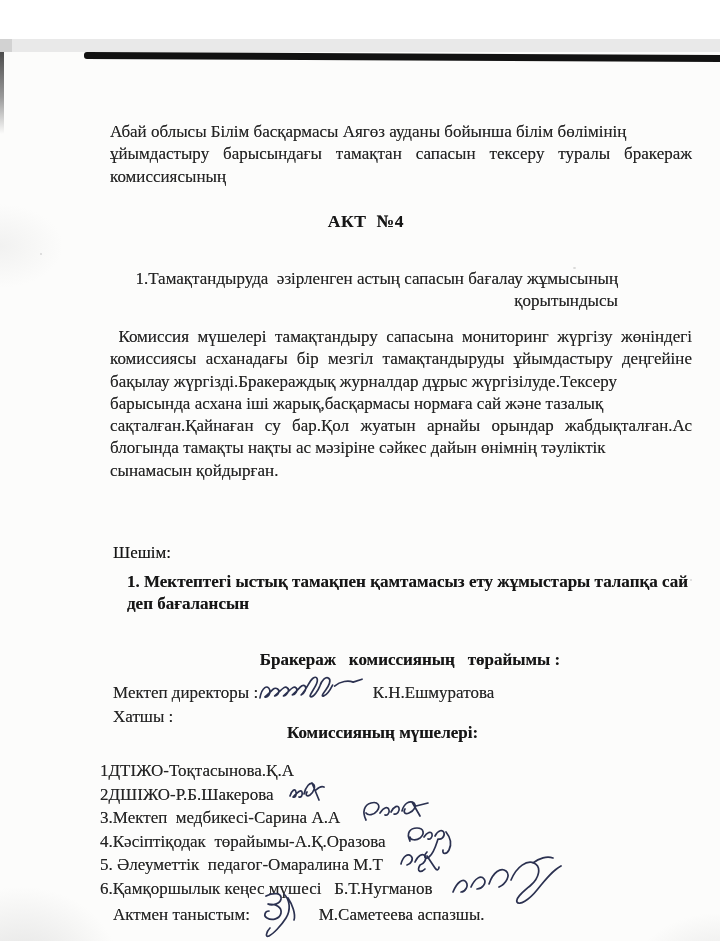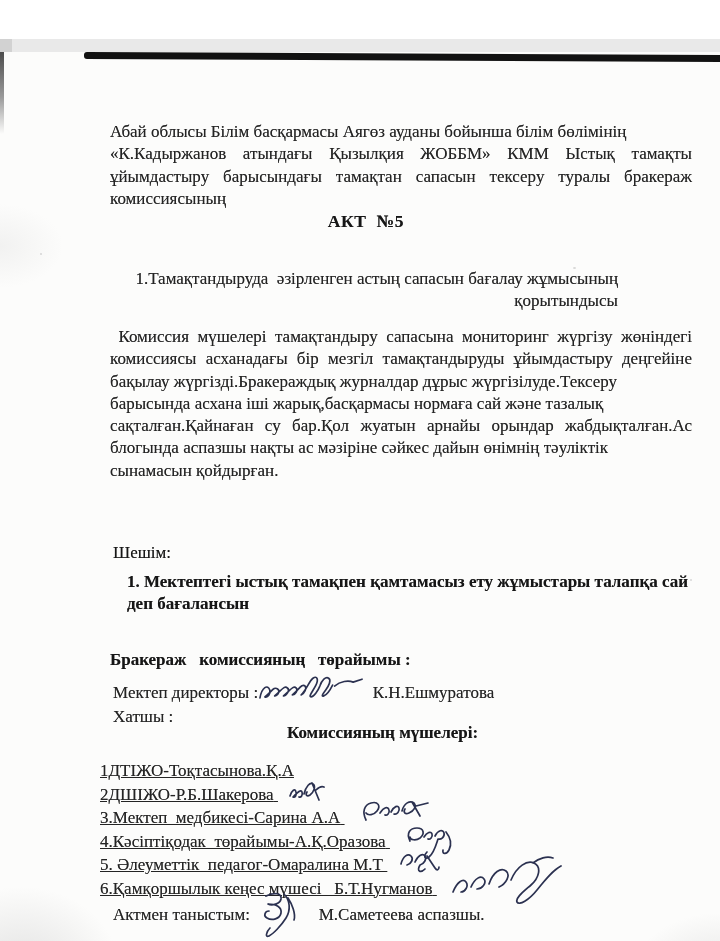--- a/index.html
+++ b/index.html
@@ -30,25 +30,25 @@
   .line{white-space:pre-wrap;}
   .just{text-align:justify;text-align-last:justify;}
 
   #header{top:82px;left:110px;width:582px;line-height:22.4px;}
   #act{top:172px;left:110px;width:512px;text-align:center;font-weight:bold;font-size:17.5px;letter-spacing:.6px;color:#161616;}
   #sec1{top:229px;left:110px;width:508px;line-height:22.4px;text-align:right;}
   #bodyp{top:287px;left:110px;width:582px;line-height:22.3px;}
   #concl{top:439px;left:110px;width:582px;line-height:22.3px;}
   #desh{top:504px;left:113px;font-weight:normal;color:#161616;}
   #dec{top:532px;left:127px;width:562px;line-height:22.3px;font-weight:bold;color:#161616;}
-  #chair{top:611px;left:110px;width:600px;font-weight:bold;color:#161616;}
+  #chair{top:611px;left:110px;width:600px;text-align:center;font-weight:bold;color:#161616;}
   #dirline{top:644px;left:113px;}
   #secr{top:668px;left:113px;}
   #memh{top:684px;left:110px;width:545px;text-align:center;font-weight:bold;color:#161616;}
-  #members{top:720px;left:100px;line-height:23.5px;text-decoration:underline;}
+  #members{top:720px;left:100px;line-height:23.5px;}
   #ack{top:866px;left:113px;}
 
   .sig{display:inline-block;position:relative;height:2px;color:var(--ink);vertical-align:baseline;}
   .sig svg{position:absolute;left:0;overflow:visible;fill:none;stroke:currentColor;
     stroke-width:1.7;stroke-linecap:round;stroke-linejoin:round;}
   .mrow{position:relative;}
 </style>
 </head>
 <body>
 
@@ -60,41 +60,40 @@
   <div class="top-bar"></div>
   <div class="left-edge"></div>
   <div>
     <div class="speck" style="left:573px;top:228px;width:3px;height:2px;"></div>
     <div class="speck" style="left:690px;top:540px;width:2px;height:2px;"></div>
     <div class="speck" style="left:40px;top:214px;width:2px;height:2px;"></div>
   </div>
 
   <div class="doc" id="header">
     <div class="line">Абай облысы Білім басқармасы Аягөз ауданы бойынша білім бөлімінің</div>
-    <div class="line just">«К.Кадыржанов атындағы Қызылқия ЖОББМ» КММ Ыстық тамақты</div>
     <div class="line just">ұйымдастыру барысындағы тамақтан сапасын тексеру туралы бракераж</div>
     <div class="line">комиссиясының</div>
   </div>
 
   <div class="doc" id="act">
-    <span class="line">АКТ  №5</span>
+    <span class="line">АКТ  №4</span>
   </div>
 
   <div class="doc" id="sec1">
     <div class="line">1.Тамақтандыруда  әзірленген астың сапасын бағалау жұмысының</div>
     <div class="line">қорытындысы</div>
   </div>
 
   <div class="doc" id="bodyp">
     <div class="line just"> Комиссия мүшелері тамақтандыру сапасына мониторинг жүргізу жөніндегі</div>
     <div class="line just">комиссиясы асханадағы бір мезгіл тамақтандыруды ұйымдастыру деңгейіне</div>
     <div class="line">бақылау жүргізді.Бракераждық журналдар дұрыс жүргізілуде.Тексеру</div>
     <div class="line">барысында асхана іші жарық,басқармасы нормаға сай және тазалық</div>
     <div class="line just">сақталған.Қайнаған су бар.Қол жуатын арнайы орындар жабдықталған.Ас</div>
-    <div class="line">блогында аспазшы нақты ас мәзіріне сәйкес дайын өнімнің тәуліктік</div>
+    <div class="line">блогында тамақты нақты ас мәзіріне сәйкес дайын өнімнің тәуліктік</div>
     <div class="line">сынамасын қойдырған.</div>
   </div>
 
 
   <div class="doc" id="desh">
     <span class="line">Шешім:</span>
   </div>
 
   <div class="doc" id="dec">
     <div class="line">1. Мектептегі ыстық тамақпен қамтамасыз ету жұмыстары талапқа сай</div>

